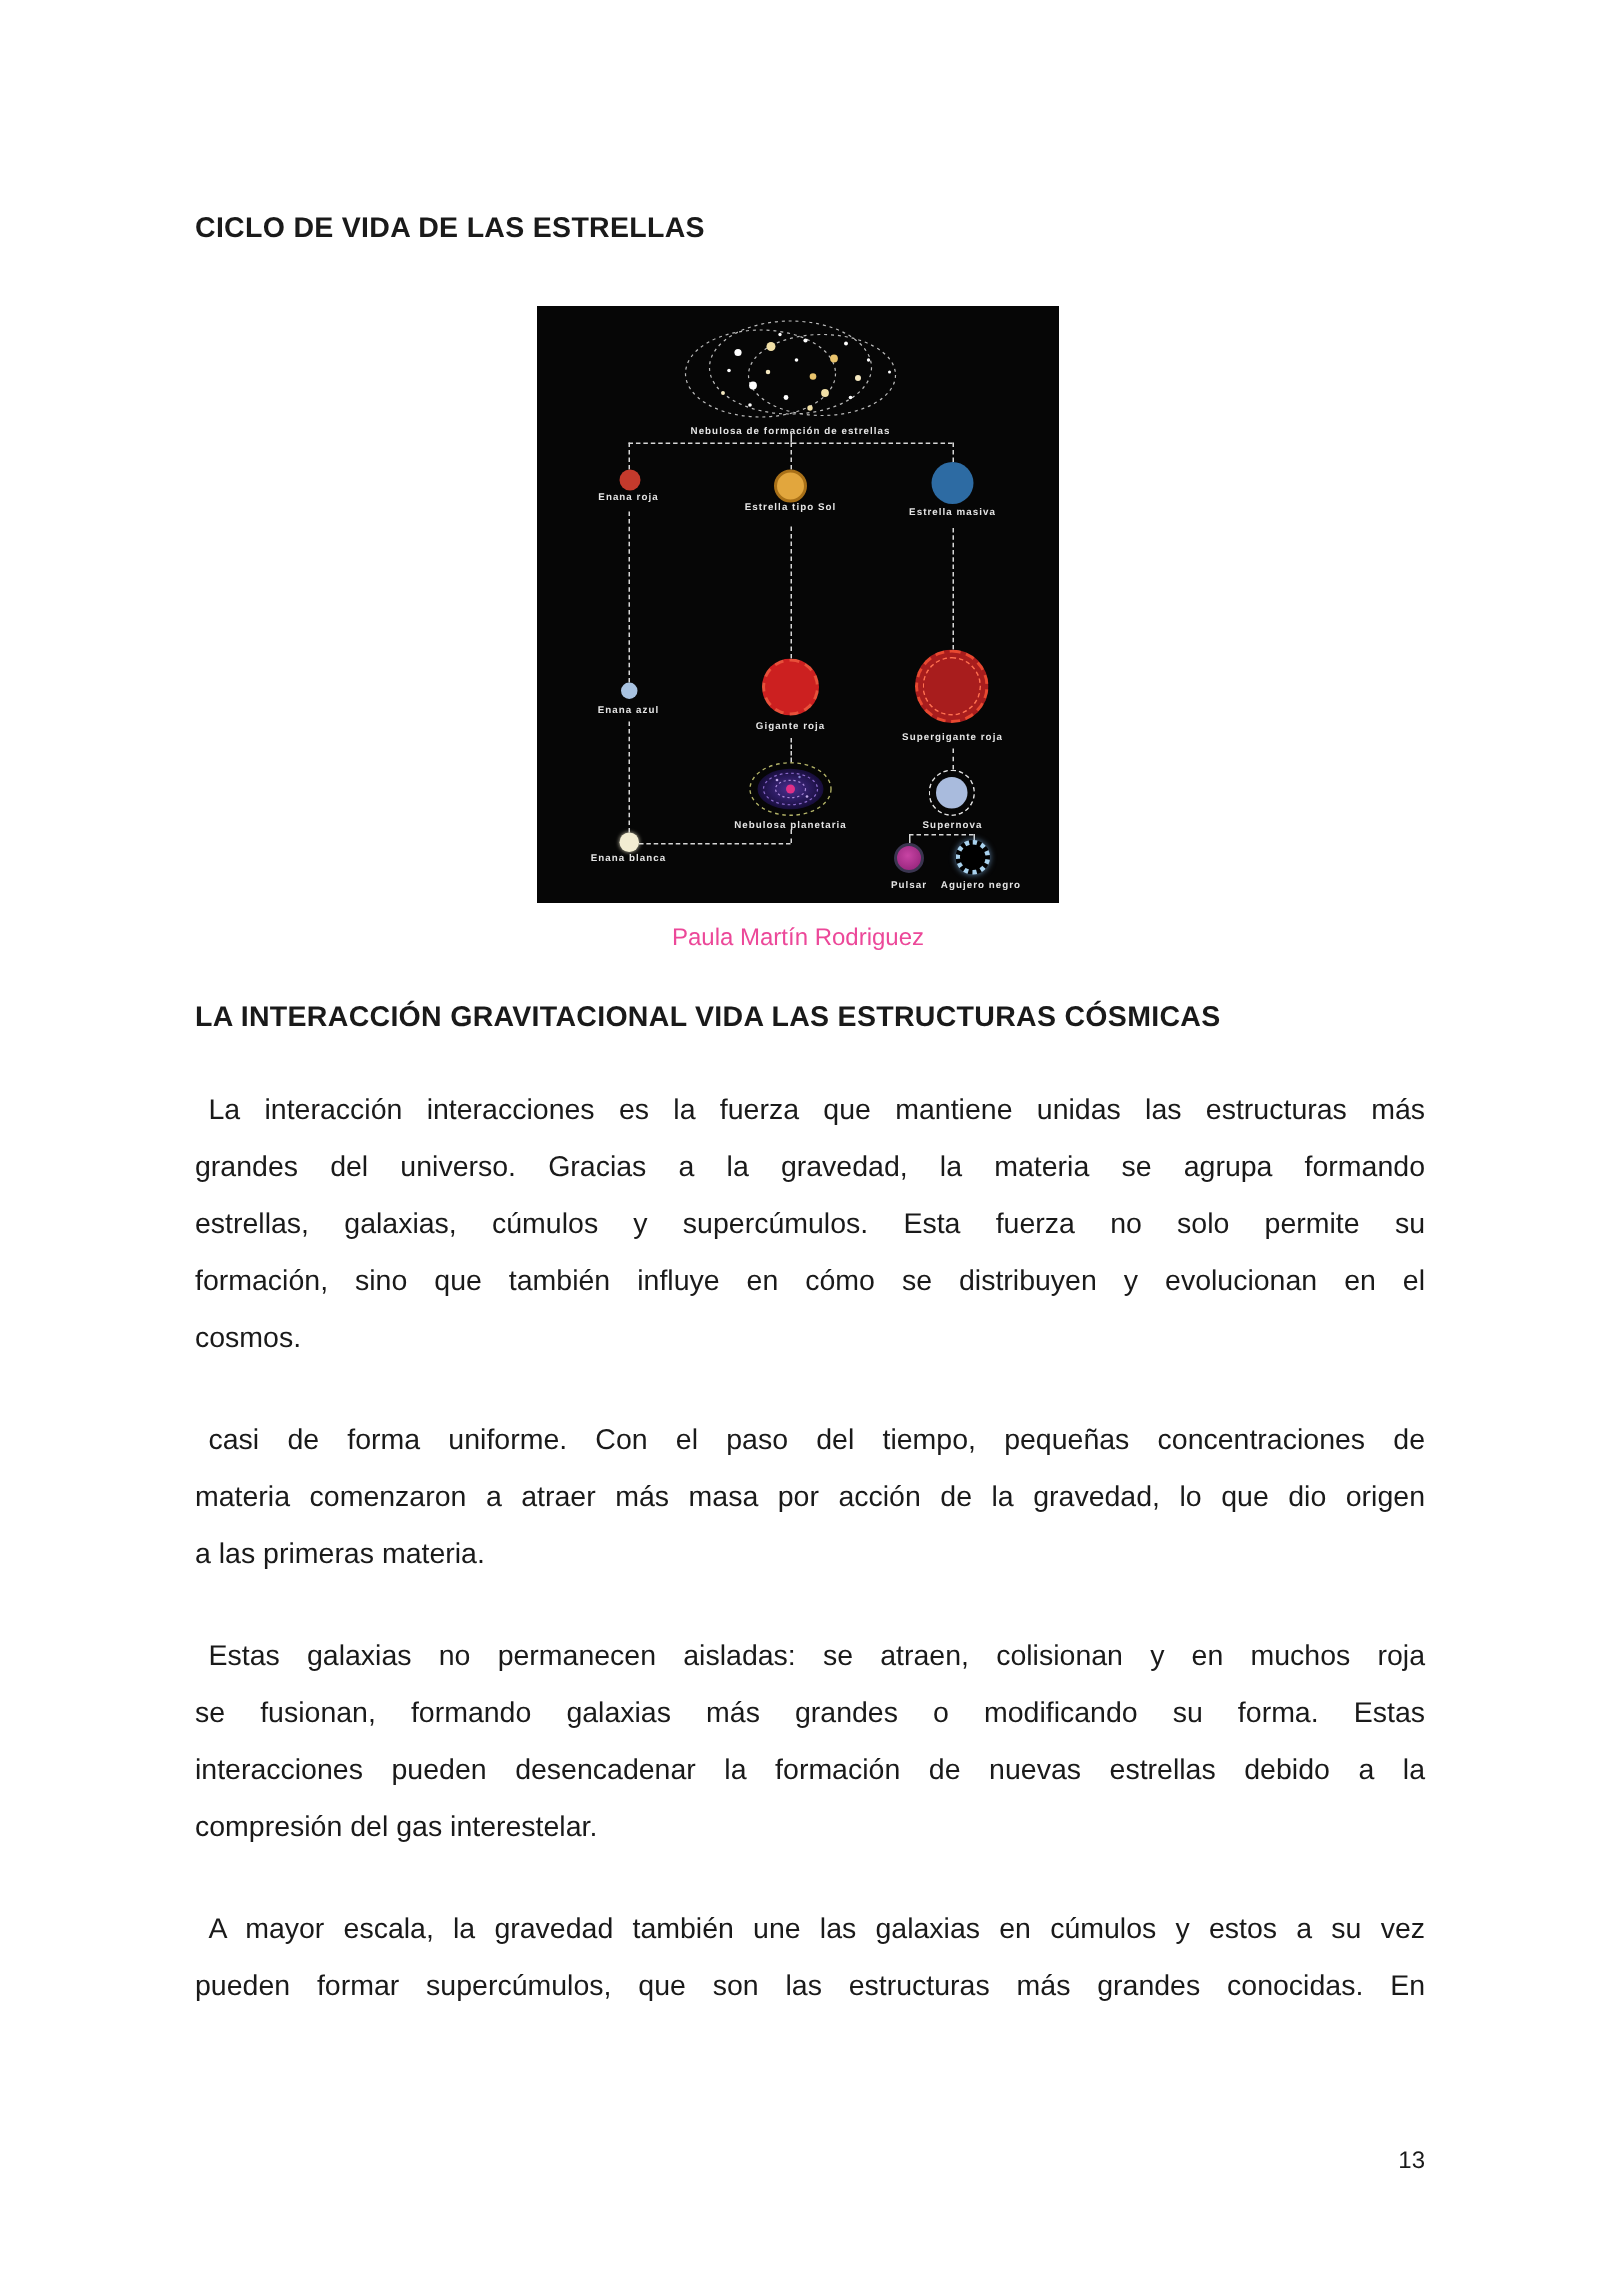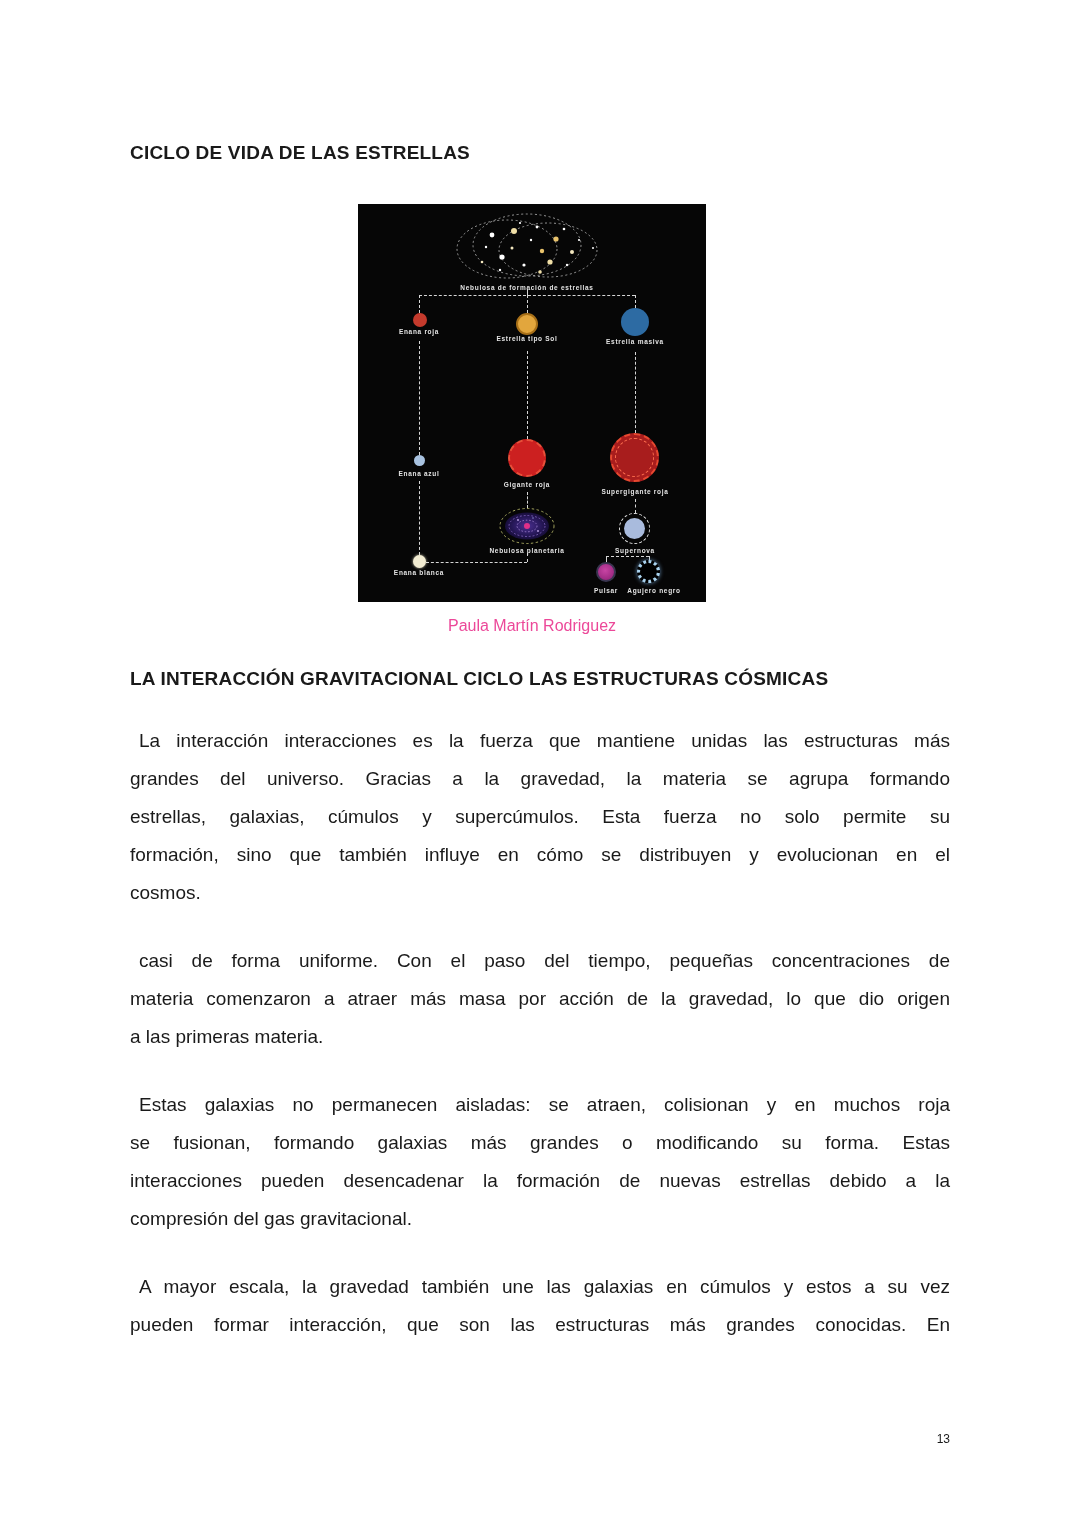--- a/index.html
+++ b/index.html
@@ -14,21 +14,21 @@
   
   .figure{left:358px;top:204px;width:348px;height:398px;background:#060606;}
   .figure *{position:absolute;}
   .caption{left:358px;top:617px;width:348px;text-align:center;font-size:16px;color:#ec4899;}
   
   .bodytext{left:130px;top:722px;width:820px;font-size:19px;}
   .para{margin:0 0 30px 0;}
   .line{height:38px;line-height:38px;text-align:justify;text-align-last:justify;white-space:nowrap;}
   .line.left{text-align-last:left;}
   .para .line:first-child{text-indent:9px;}
-  .pagenum{left:850px;top:1432px;width:100px;text-align:right;font-size:12px;}
+  .pagenum{left:850px;top:1432px;width:100px;text-align:right;font-size:16px;}
   
   .dlbl{
     font-size:6.5px;letter-spacing:.7px;color:#e4e4e4;font-weight:600;
     white-space:nowrap;transform:translateX(-50%);
   }
   
   .lh{border-top:1px dashed #d6d6d6;height:0;}
   .lv{border-left:1px dashed #d6d6d6;width:0;}
   
   .disc{border-radius:50%;box-sizing:border-box;}
@@ -176,40 +176,40 @@
   <div class="dlbl lbl-sn">Supernova</div>
 
   <div class="disc st-pulsar"></div>
   <div class="dlbl lbl-pulsar">Pulsar</div>
   <div class="disc st-bh"></div>
   <div class="dlbl lbl-bh">Agujero negro</div>
 </div>
 
 <div class="abs caption">Paula Martín Rodriguez</div>
 
-<div class="abs sec-heading">LA INTERACCIÓN GRAVITACIONAL CICLO LAS ESTRUCTURAS CÓSMICAS</div>
+<div class="abs sec-heading">LA INTERACCIÓN GRAVITACIONAL VIDA LAS ESTRUCTURAS CÓSMICAS</div>
 
 <div class="abs bodytext">
     <div class="para">
       <div class="line">La interacción interacciones es la fuerza que mantiene unidas las estructuras más</div>
       <div class="line">grandes del universo. Gracias a la gravedad, la materia se agrupa formando</div>
       <div class="line">estrellas, galaxias, cúmulos y supercúmulos. Esta fuerza no solo permite su</div>
       <div class="line">formación, sino que también influye en cómo se distribuyen y evolucionan en el</div>
       <div class="line left">cosmos.</div>
     </div>
     <div class="para">
       <div class="line">casi de forma uniforme. Con el paso del tiempo, pequeñas concentraciones de</div>
       <div class="line">materia comenzaron a atraer más masa por acción de la gravedad, lo que dio origen</div>
       <div class="line left">a las primeras materia.</div>
     </div>
     <div class="para">
       <div class="line">Estas galaxias no permanecen aisladas: se atraen, colisionan y en muchos roja</div>
       <div class="line">se fusionan, formando galaxias más grandes o modificando su forma. Estas</div>
       <div class="line">interacciones pueden desencadenar la formación de nuevas estrellas debido a la</div>
-      <div class="line left">compresión del gas gravitacional.</div>
+      <div class="line left">compresión del gas interestelar.</div>
     </div>
     <div class="para">
       <div class="line">A mayor escala, la gravedad también une las galaxias en cúmulos y estos a su vez</div>
-      <div class="line">pueden formar interacción, que son las estructuras más grandes conocidas. En</div>
+      <div class="line">pueden formar supercúmulos, que son las estructuras más grandes conocidas. En</div>
     </div>
   </div>
 
 <div class="abs pagenum">13</div>
 
 </body></html>

